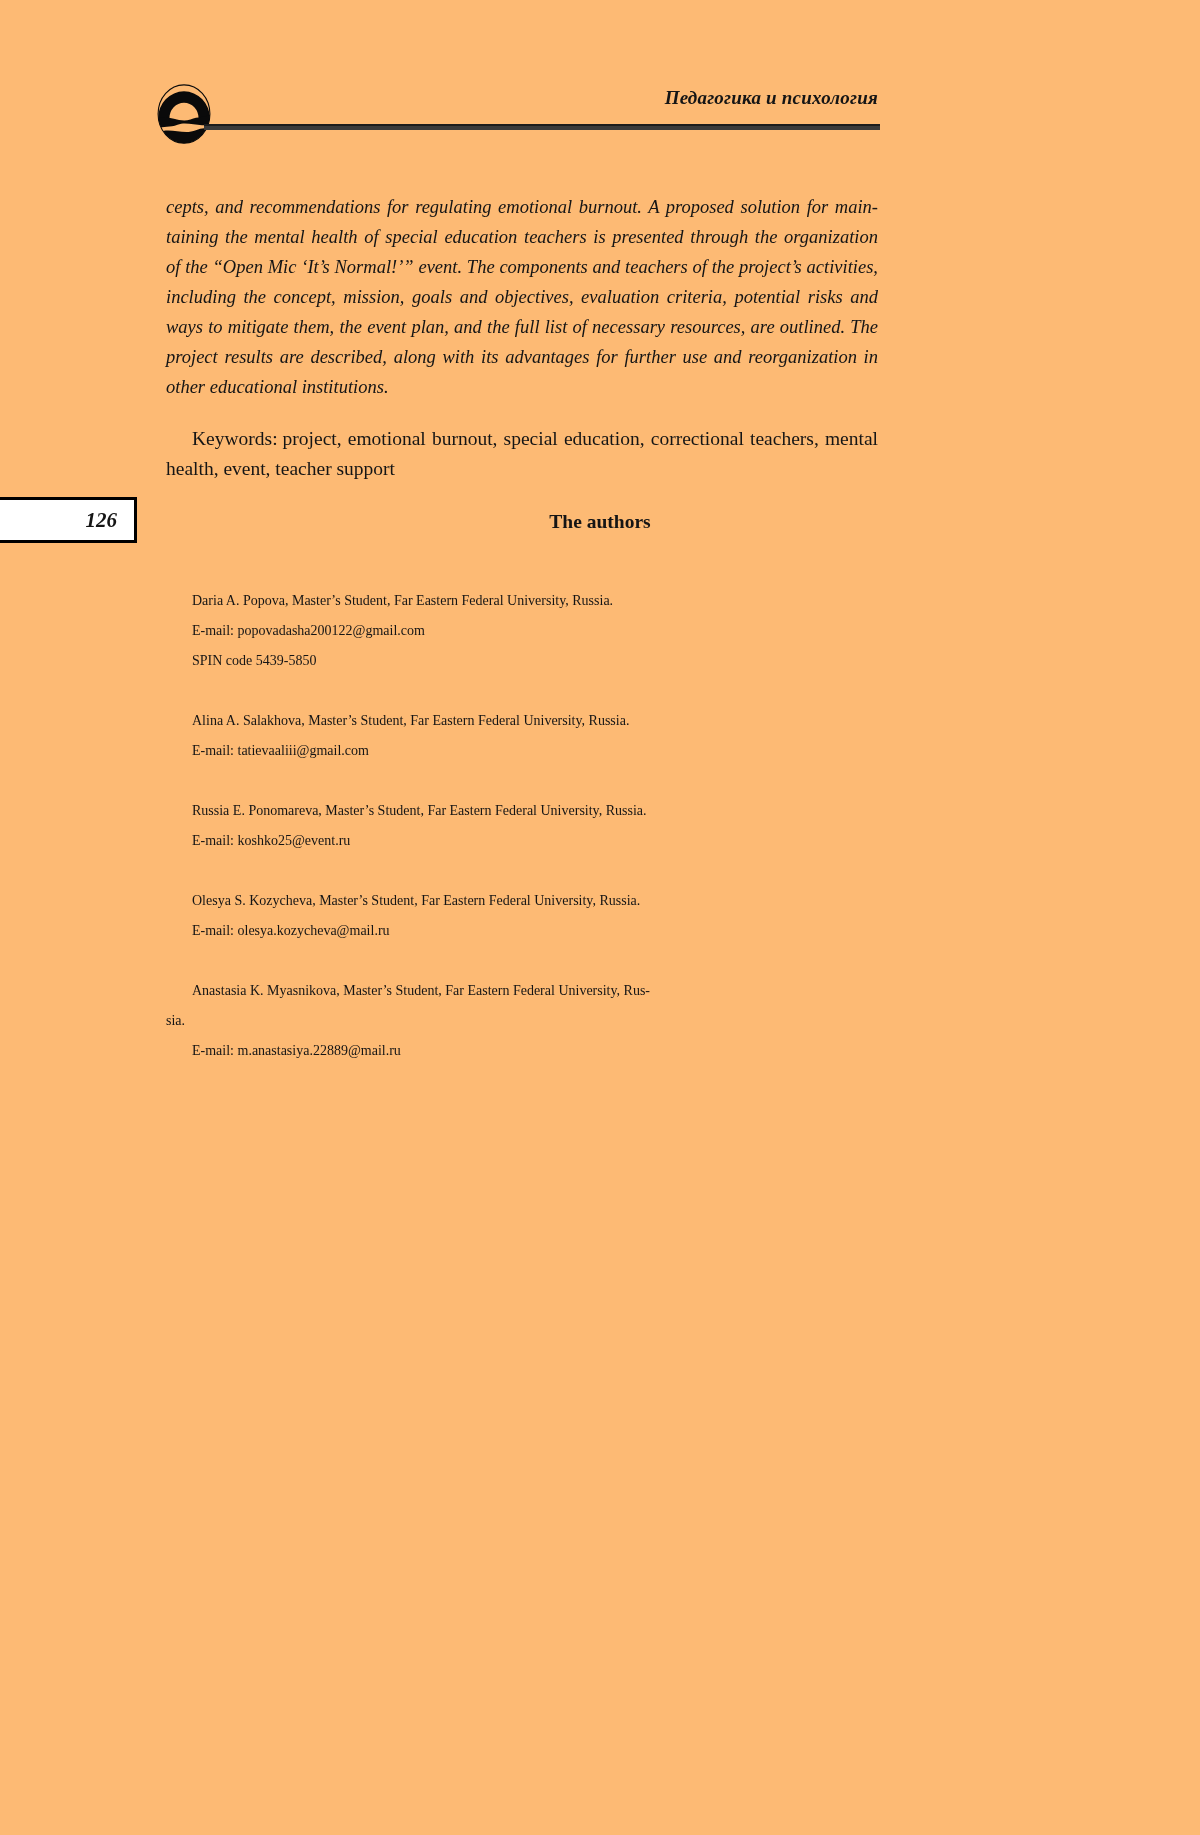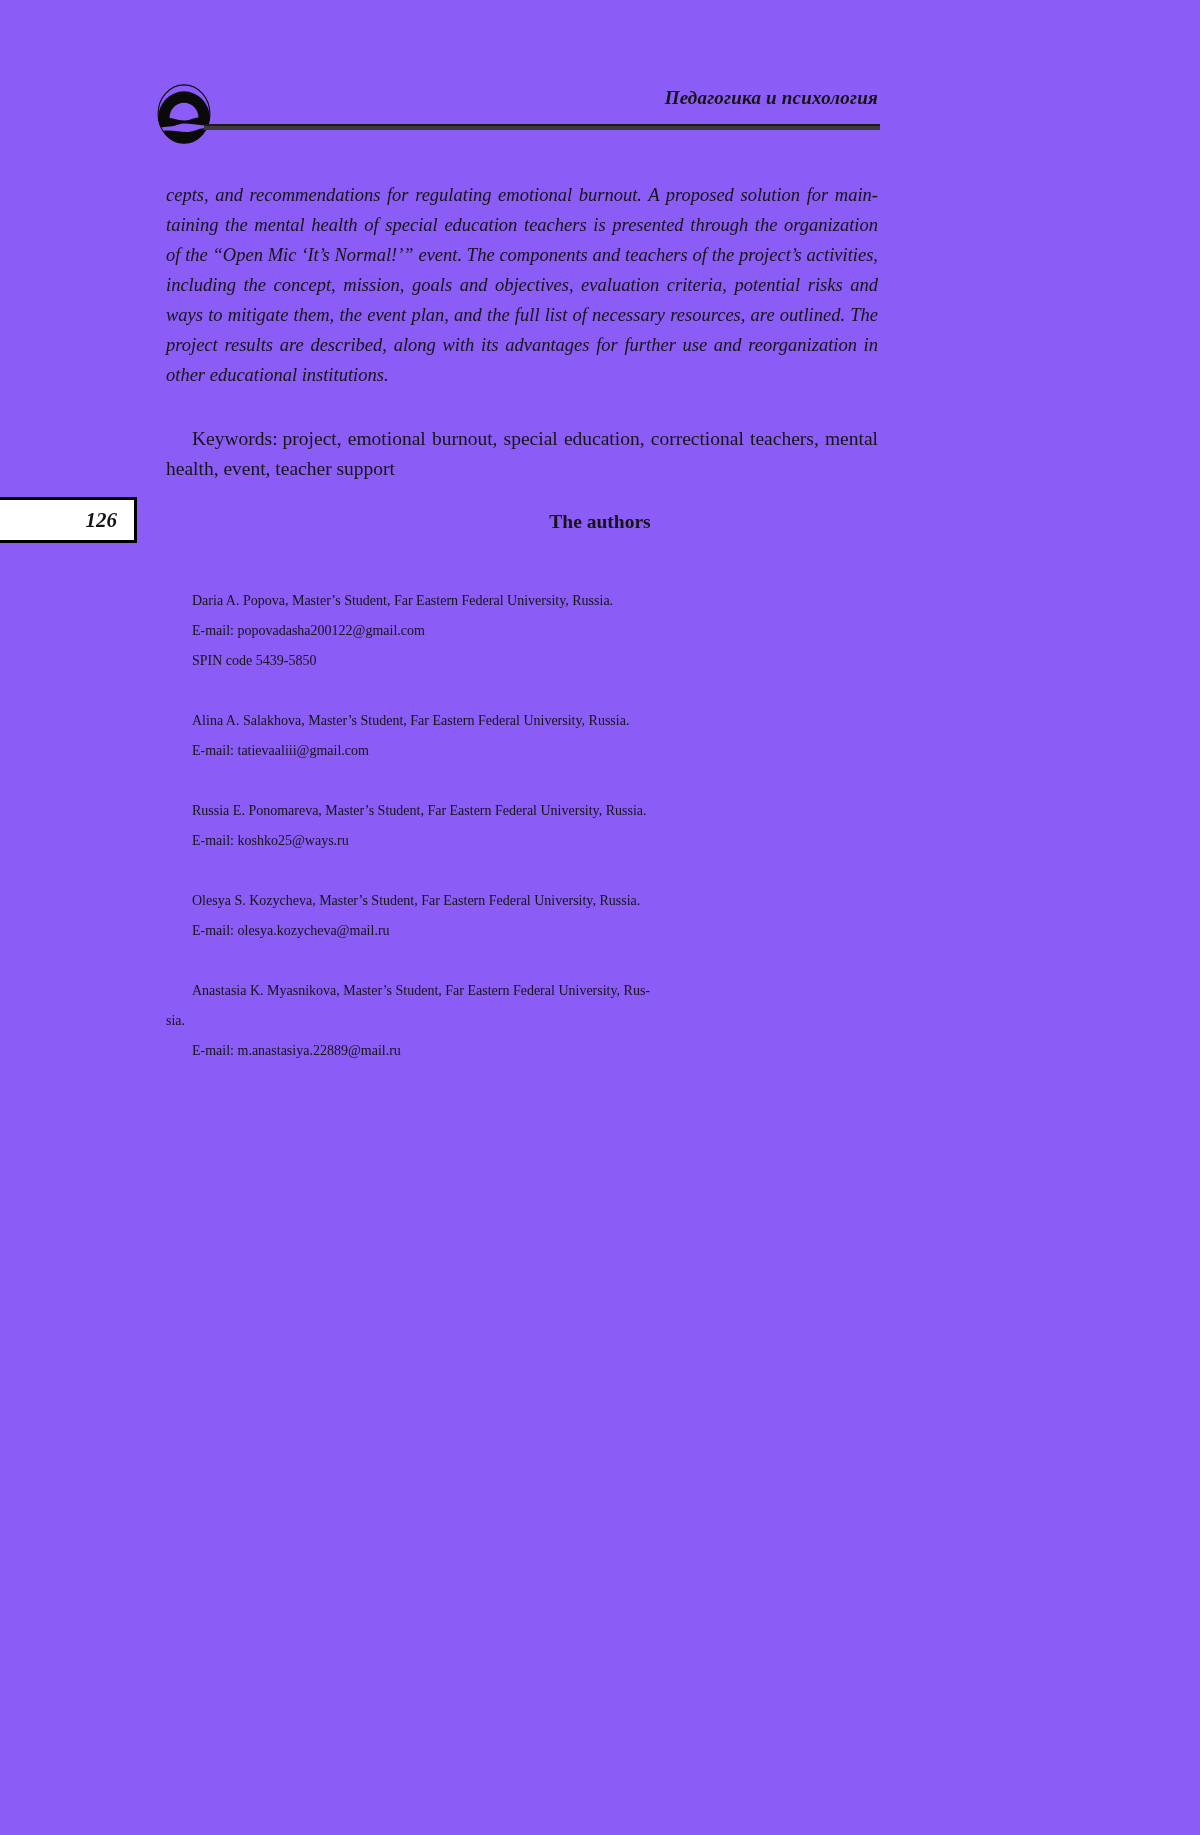--- a/index.html
+++ b/index.html
@@ -1,20 +1,20 @@
 <!DOCTYPE html>
 <html><head>
 <meta charset="utf-8">
 <style>
   * { margin:0; padding:0; box-sizing:border-box; }
   html,body { background:#ffffff; }
   .page {
     position:relative;
     width:1200px; height:1835px;
-    background:#8b5cf6;
+    background:#fdba74;
     overflow:hidden;
     font-family:"Liberation Serif","DejaVu Serif",serif;
     color:#151515;
   }
   
   .logo {
     position:absolute; left:157px; top:83px;
     width:54px; height:62px;
   }
   .hdr-title {
@@ -24,21 +24,21 @@
     white-space:nowrap;
   }
   .rule {
     position:absolute; left:204px; top:124px; width:676px;
     height:4px;
     border-top:2px solid #1c1c1c;
     border-bottom:4px solid #3a3a3a;
   }
   
   .abstract {
-    position:absolute; left:166px; top:180px; width:712px;
+    position:absolute; left:166px; top:192px; width:712px;
     font-style:italic; font-size:18.5px; line-height:30px;
   }
   .a-line { text-align:justify; text-align-last:justify; white-space:normal; }
   .a-line.last { text-align-last:auto; }
   
   .kw {
     position:absolute; left:166px; top:424px; width:712px;
     font-size:19.5px; line-height:30px;
     text-align:justify; text-indent:26px;
   }
@@ -119,21 +119,21 @@
           <div class="author-line indent">Daria A. Popova, Master’s Student, Far Eastern Federal University, Russia.</div>
           <div class="author-line indent">E-mail: popovadasha200122@gmail.com</div>
           <div class="author-line indent">SPIN code 5439-5850</div>
         </div>
         <div class="author-entry">
           <div class="author-line indent">Alina A. Salakhova, Master’s Student, Far Eastern Federal University, Russia.</div>
           <div class="author-line indent">E-mail: tatievaaliii@gmail.com</div>
         </div>
         <div class="author-entry">
           <div class="author-line indent">Russia E. Ponomareva, Master’s Student, Far Eastern Federal University, Russia.</div>
-          <div class="author-line indent">E-mail: koshko25@ways.ru</div>
+          <div class="author-line indent">E-mail: koshko25@event.ru</div>
         </div>
         <div class="author-entry">
           <div class="author-line indent">Olesya S. Kozycheva, Master’s Student, Far Eastern Federal University, Russia.</div>
           <div class="author-line indent">E-mail: olesya.kozycheva@mail.ru</div>
         </div>
         <div class="author-entry">
           <div class="author-line indent">Anastasia K. Myasnikova, Master’s Student, Far Eastern Federal University, Rus-</div>
           <div class="author-line">sia.</div>
           <div class="author-line indent">E-mail: m.anastasiya.22889@mail.ru</div>
         </div>

